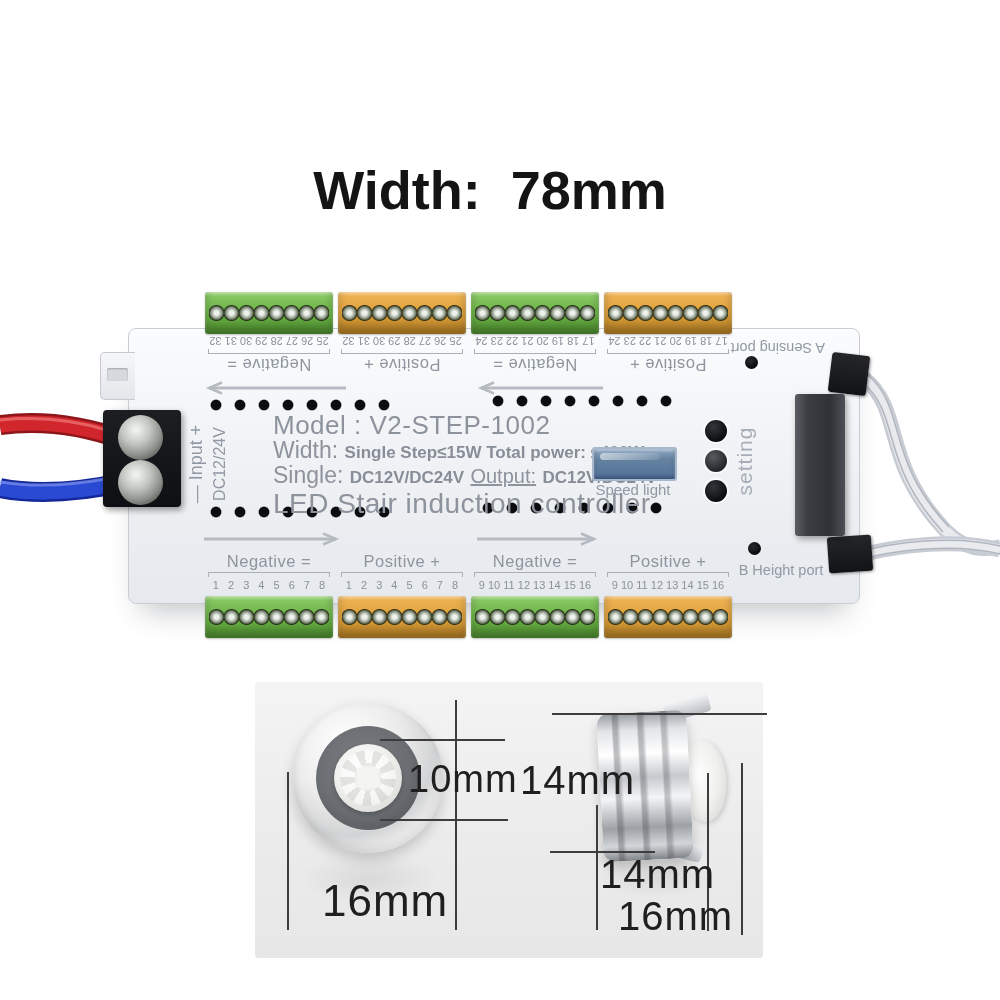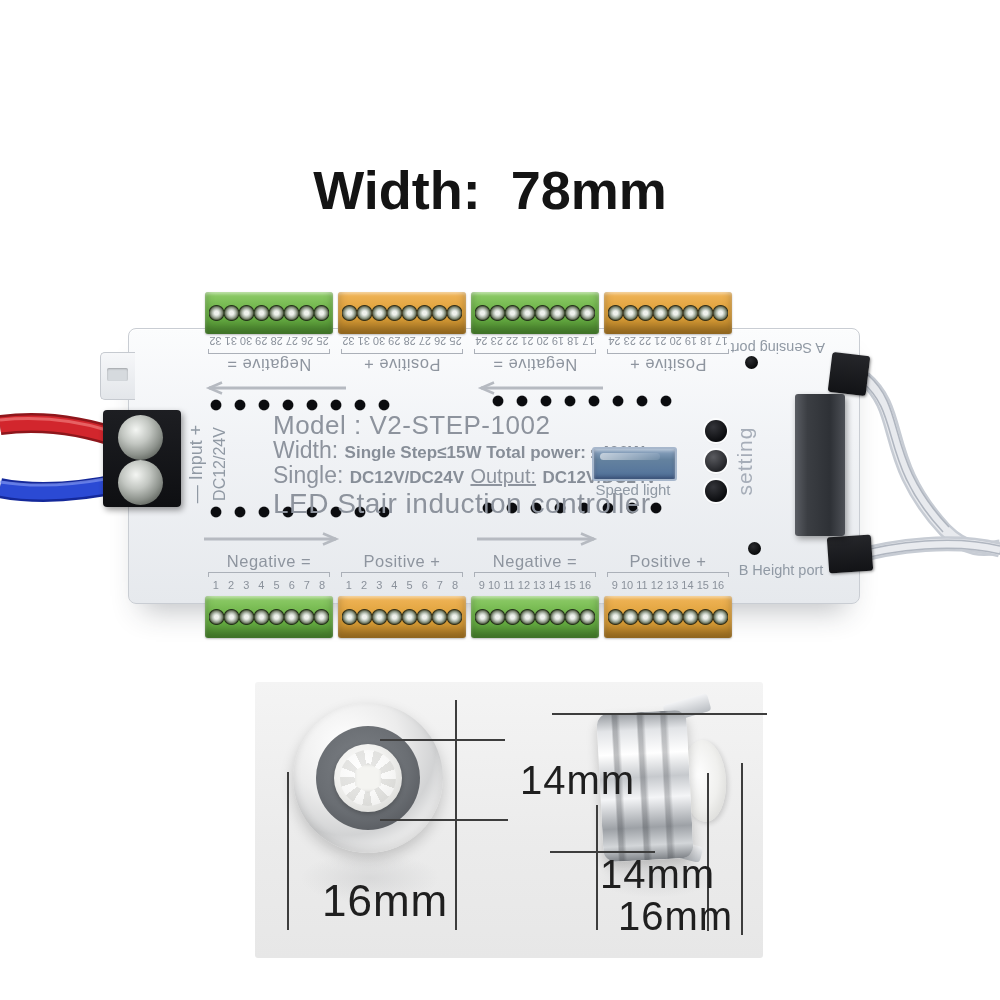--- a/index.html
+++ b/index.html
@@ -253,20 +253,21 @@
   <div class="abs refl" style="left:595px;top:856px;width:120px;height:42px;"></div>
   <div class="abs sflange" style="left:664px;top:699px;width:46px;height:18px;transform:rotate(-16deg);"></div>
   <div class="abs sflange" style="left:660px;top:842px;width:42px;height:16px;transform:rotate(14deg);"></div>
   <div class="abs sdome"></div>
   <div class="abs sbody"></div>
 
   <div class="abs dline" style="left:380px;top:739px;width:125px;height:2px;"></div>
   <div class="abs dline" style="left:380px;top:819px;width:128px;height:2px;"></div>
   <div class="abs dline" style="left:287px;top:772px;width:2px;height:158px;"></div>
   <div class="abs dline" style="left:455px;top:700px;width:2px;height:230px;"></div>
+  <div class="abs dlabel" style="left:408px;top:758px;font-size:38px;">10mm</div>
   <div class="abs dlabel" style="left:322px;top:876px;font-size:44px;">16mm</div>
 
   <div class="abs dline" style="left:552px;top:713px;width:215px;height:2px;"></div>
   <div class="abs dline" style="left:550px;top:851px;width:105px;height:2px;"></div>
   <div class="abs dline" style="left:596px;top:805px;width:2px;height:125px;"></div>
   <div class="abs dline" style="left:707px;top:773px;width:2px;height:158px;"></div>
   <div class="abs dline" style="left:741px;top:763px;width:2px;height:172px;"></div>
   <div class="abs dlabel" style="left:520px;top:758px;">14mm</div>
   <div class="abs dlabel" style="left:600px;top:852px;">14mm</div>
   <div class="abs dlabel" style="left:618px;top:894px;">16mm</div>

